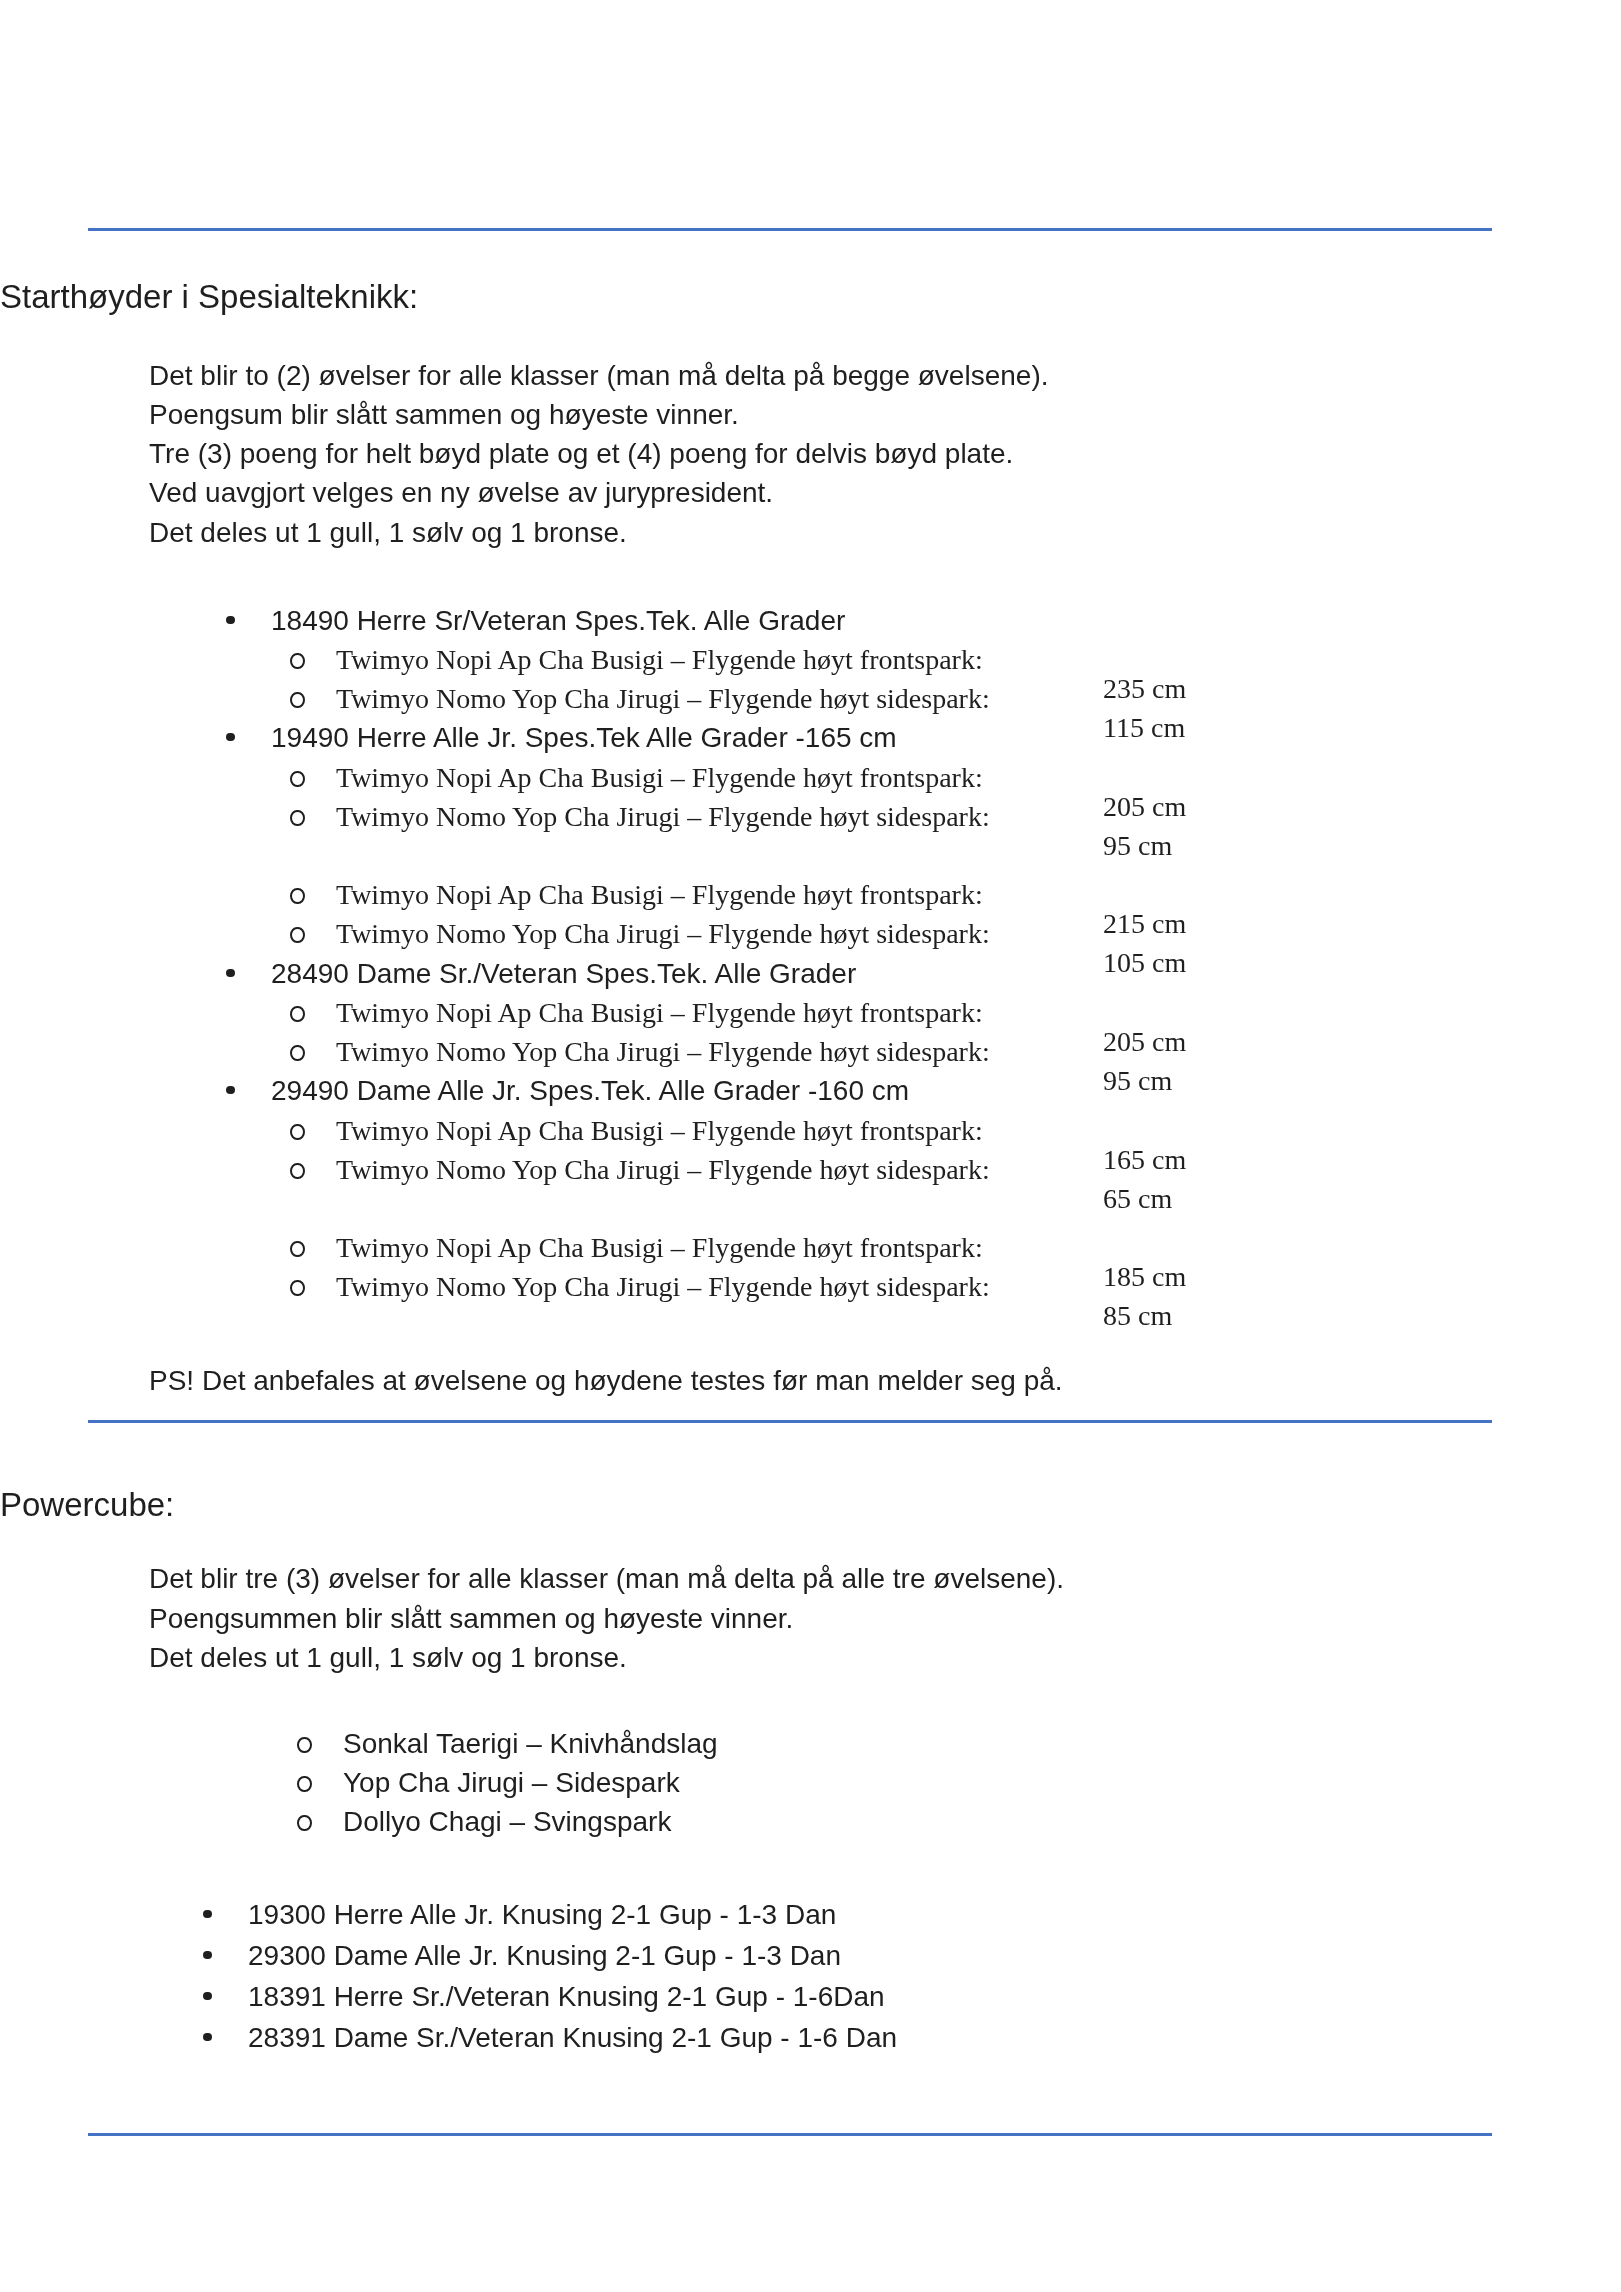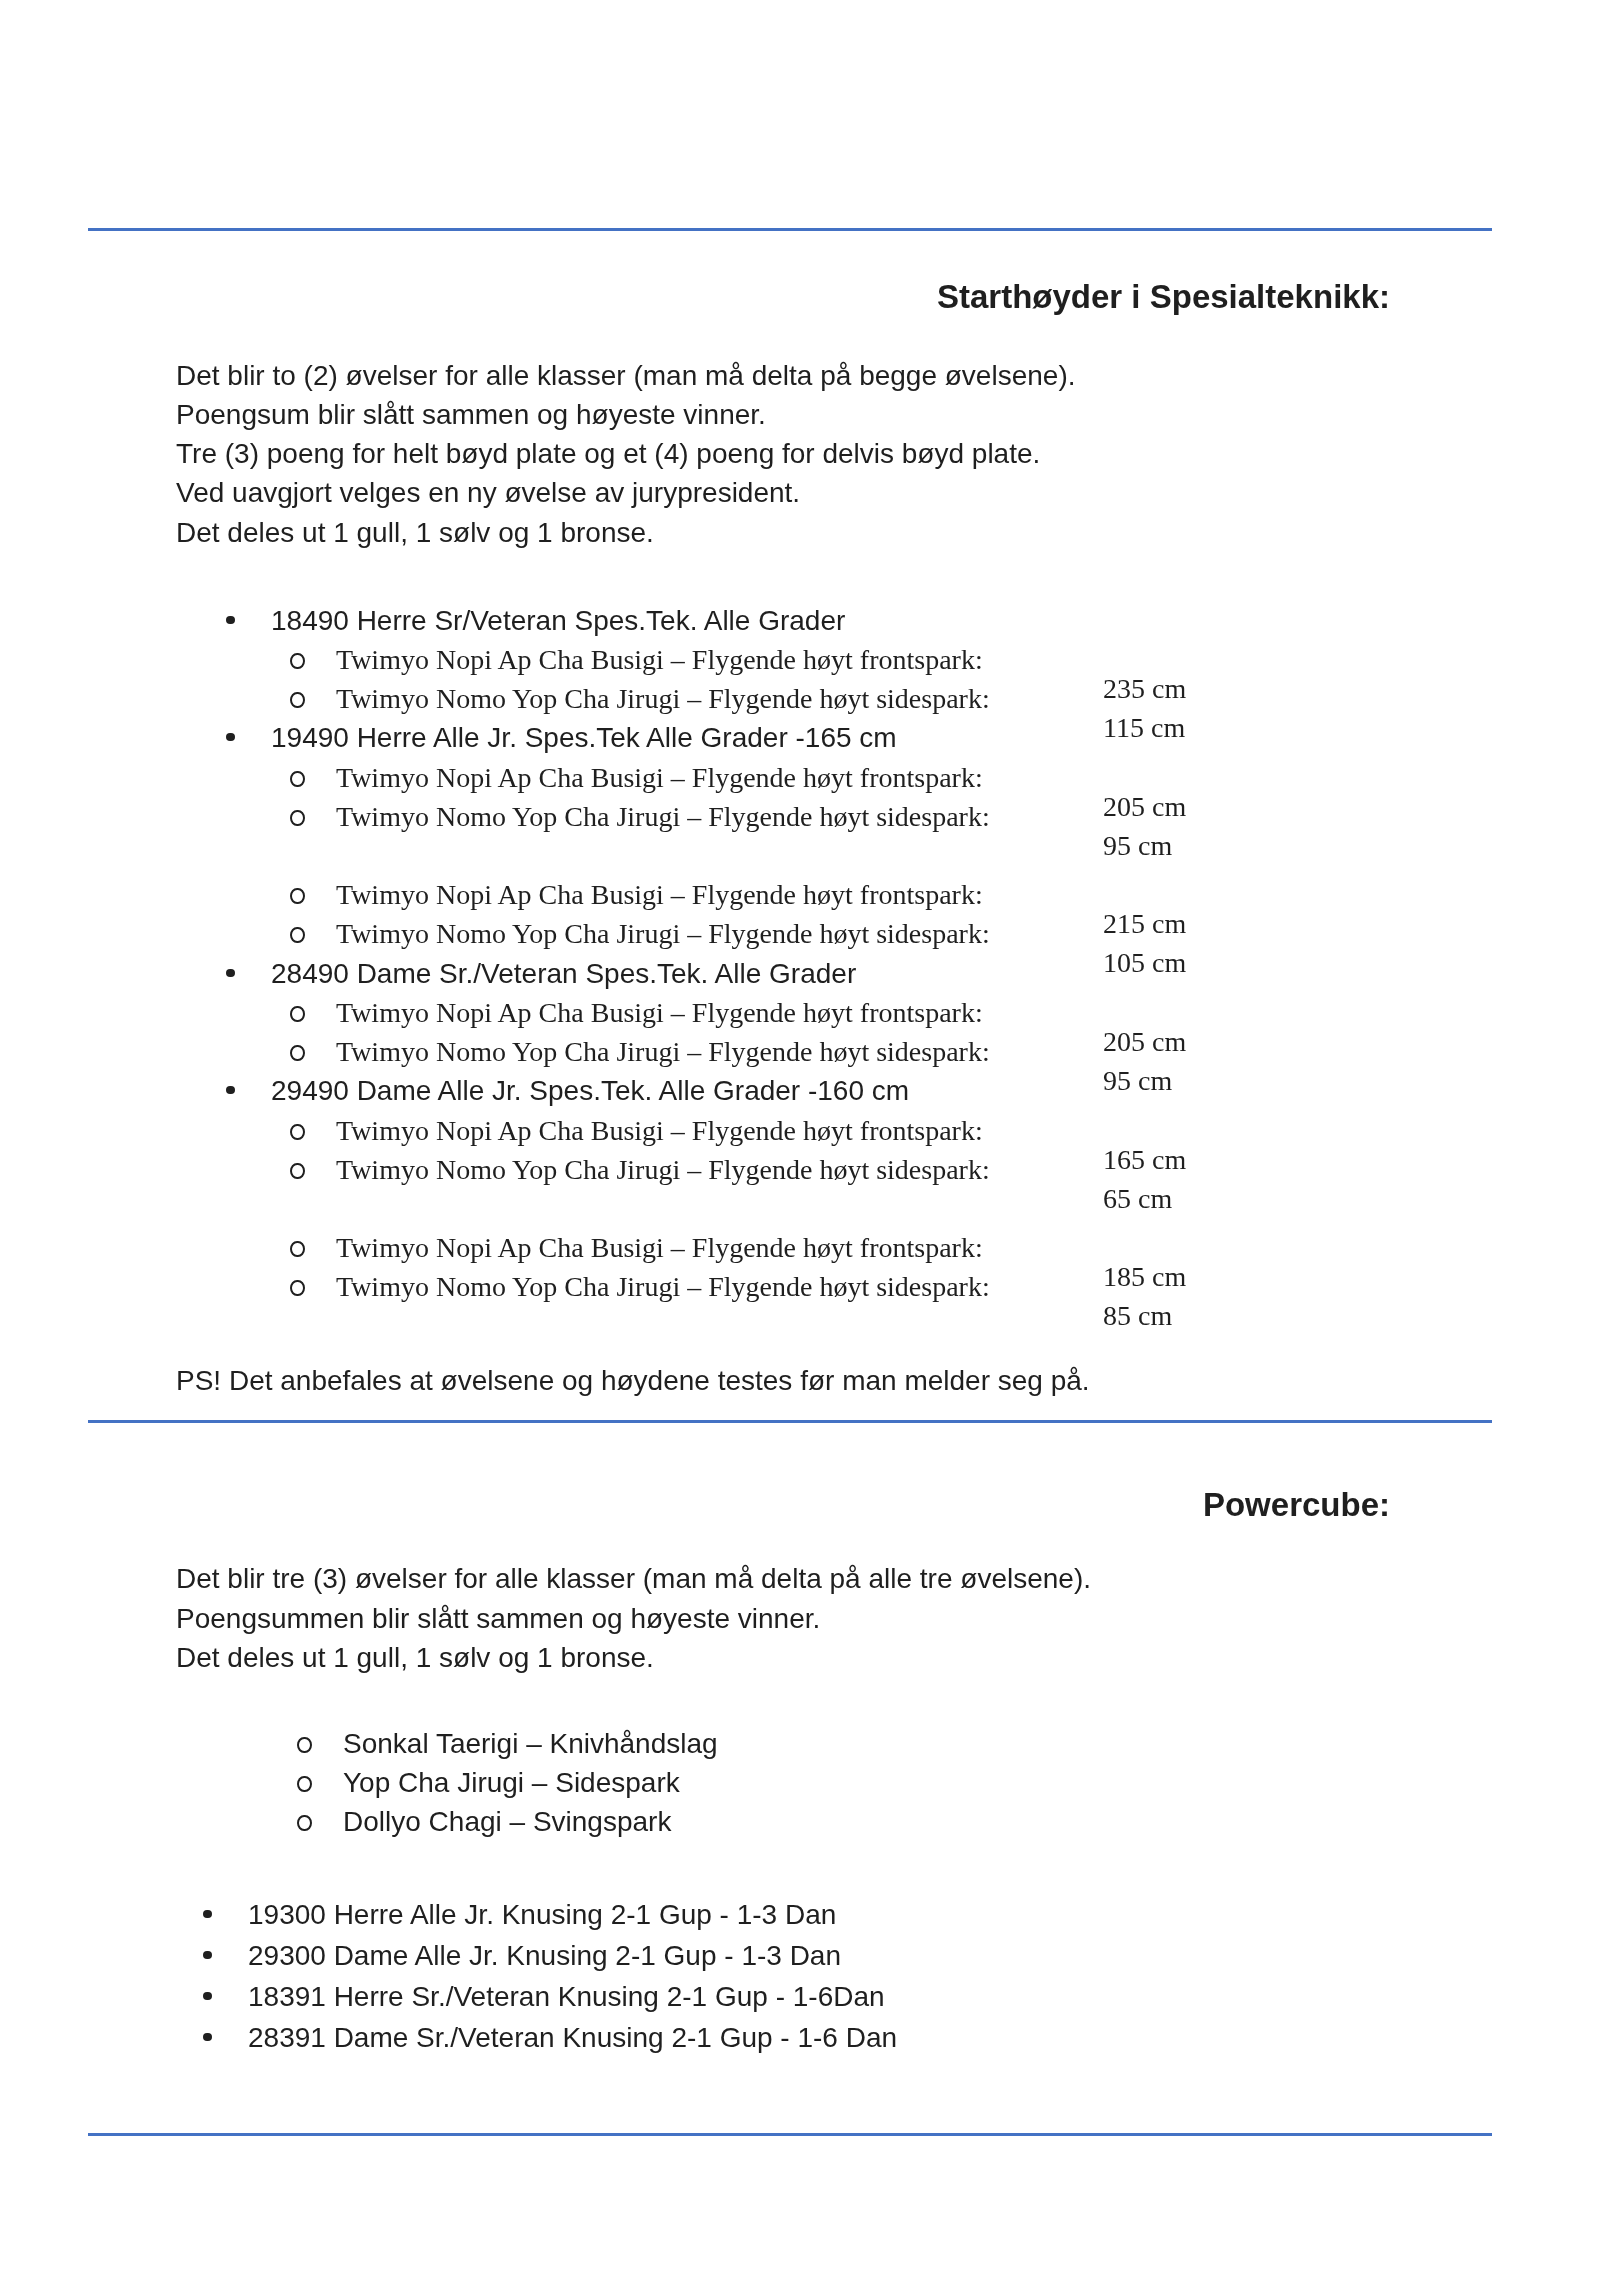--- a/index.html
+++ b/index.html
@@ -12,32 +12,32 @@
     overflow:hidden;
   }
   .divider{
     position:absolute;
     left:88px;width:1404px;height:2.9px;
     background:#4472c4;
   }
   .doc-title{
     position:absolute;
     left:0;width:1390px;
-    text-align:right;
-    font-size:33px;font-weight:bold;
+    text-align:left;
+    font-size:33px;font-weight:normal;
     line-height:43px;
     letter-spacing:0;
   }
   .row{
     position:absolute;
     font-size:28px;
     line-height:39px;
     white-space:nowrap;
   }
-  .p{left:149px;margin-left:27px;}
+  .p{left:149px;}
   .cat{left:248px;margin-left:23px;}
   .cls{left:248px;margin-top:9px;}
   .ex{left:336px;font-family:Liberation Serif, serif;}
   .pc-ex{left:343px;}
   .dot{
     position:absolute;
     left:-45px;top:14.7px;
     width:8.8px;height:8.8px;
     background:#1f1f1f;
     border-radius:50%;

